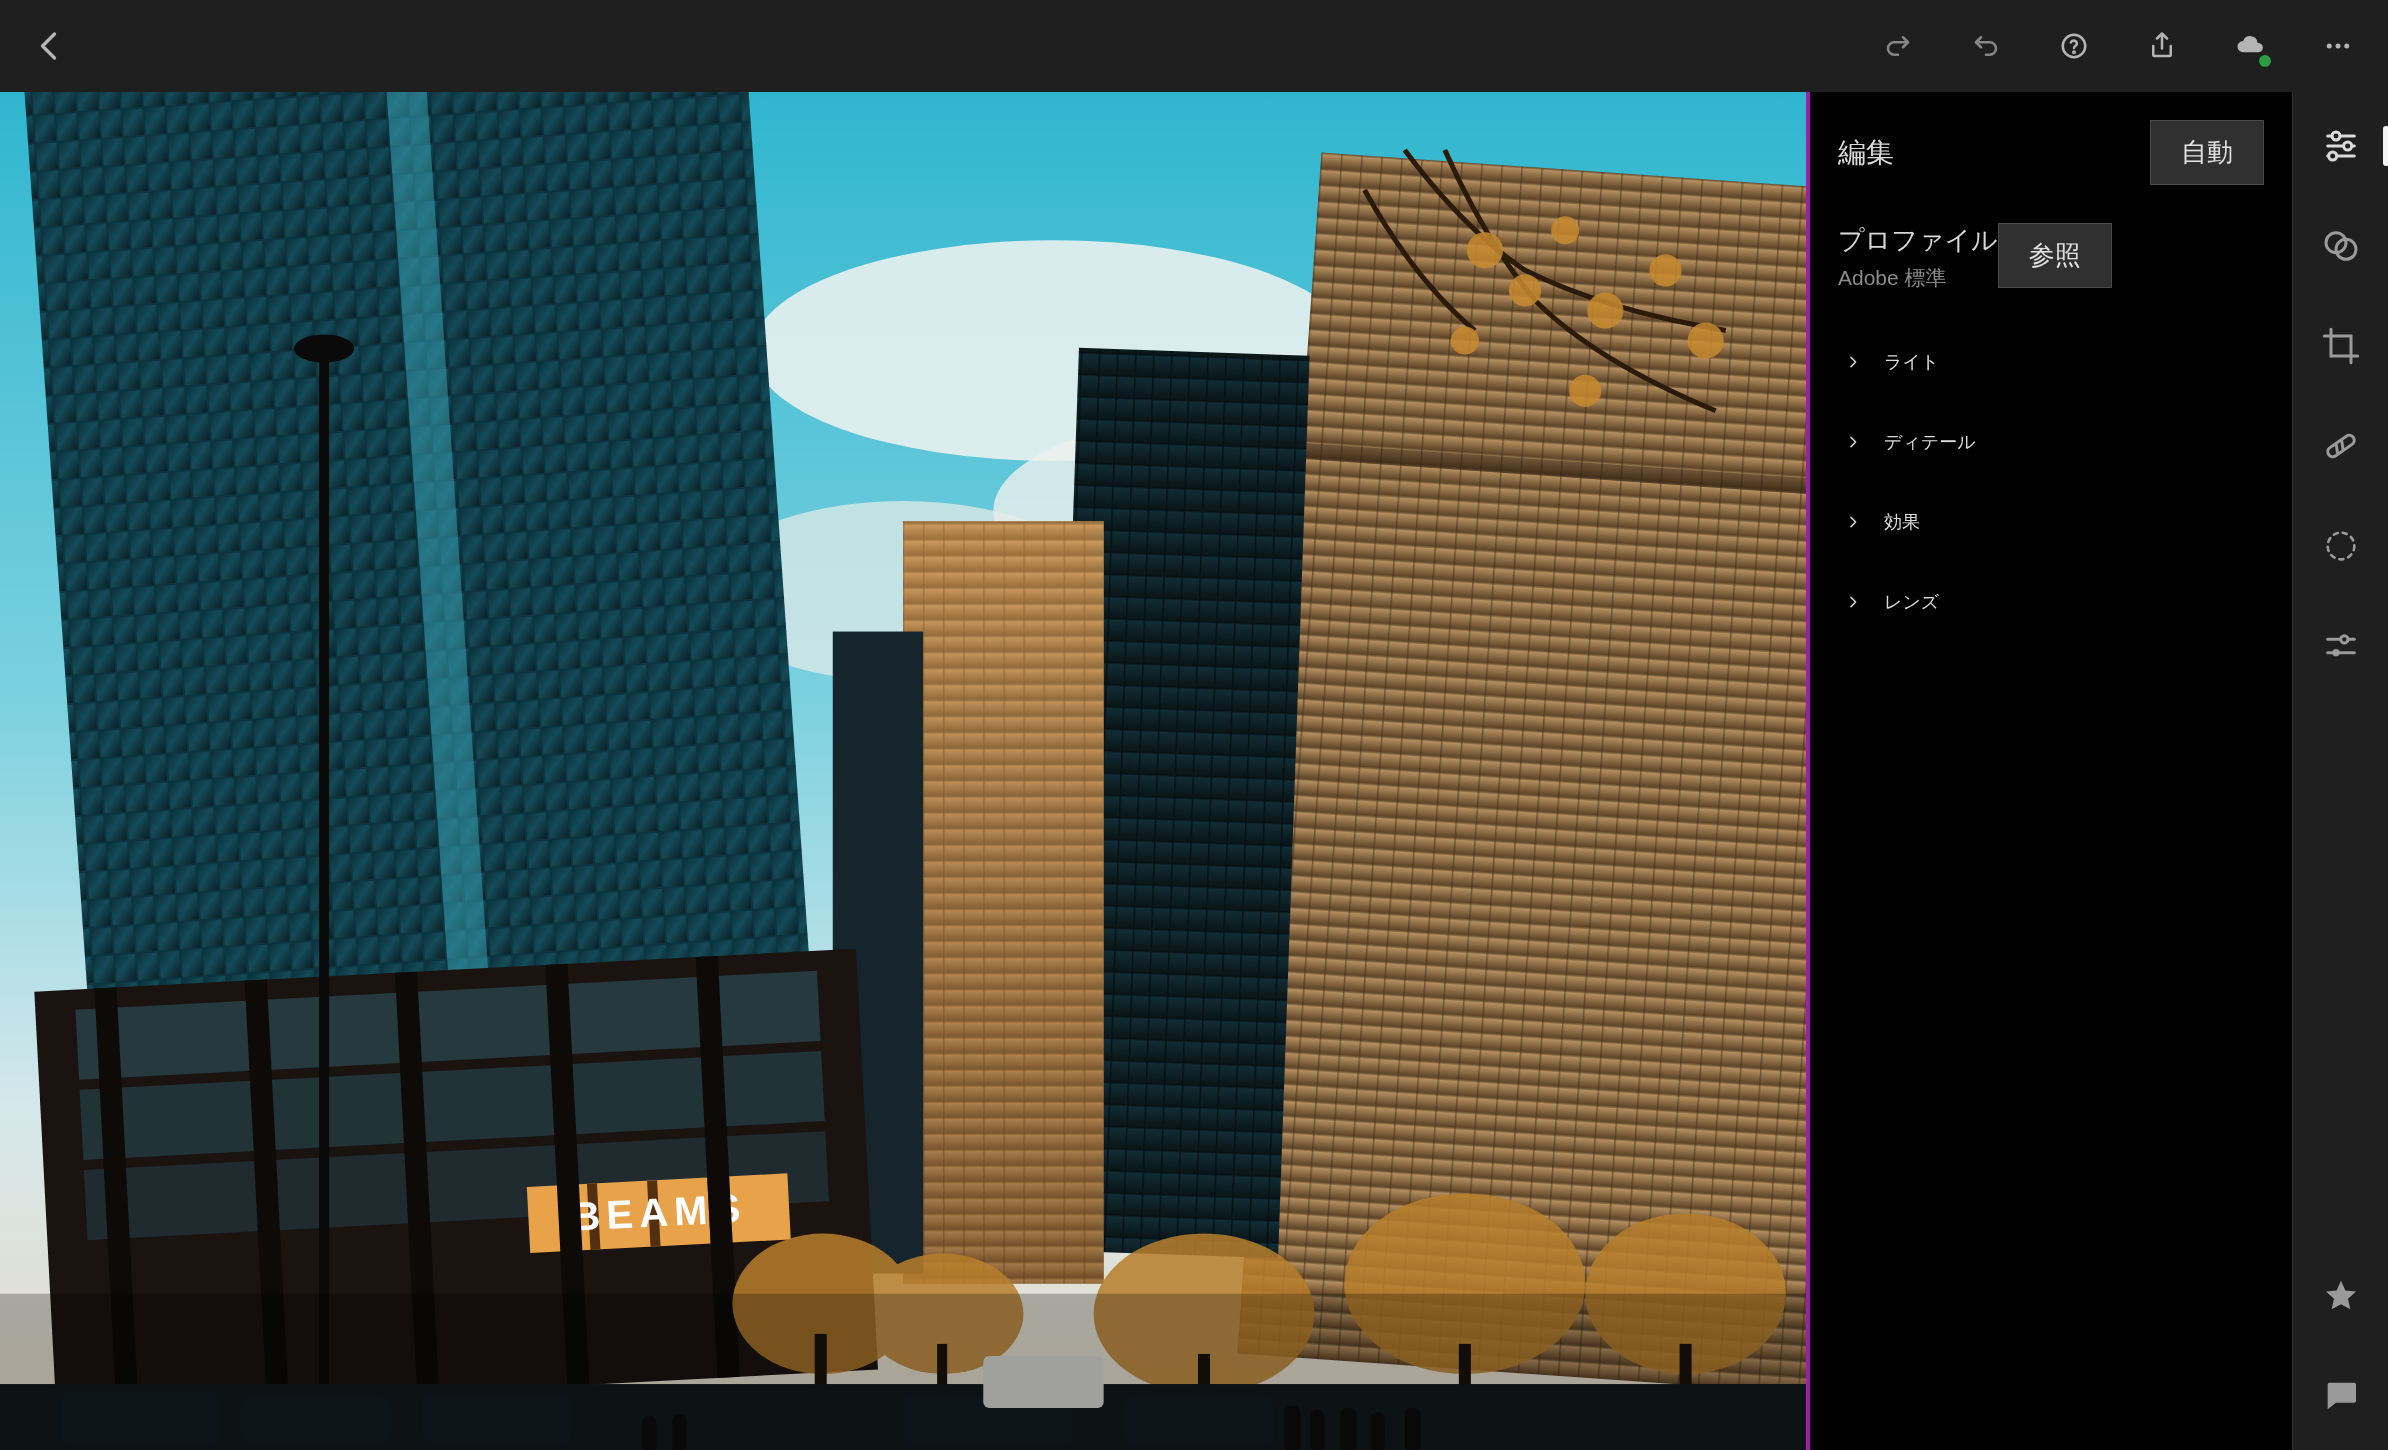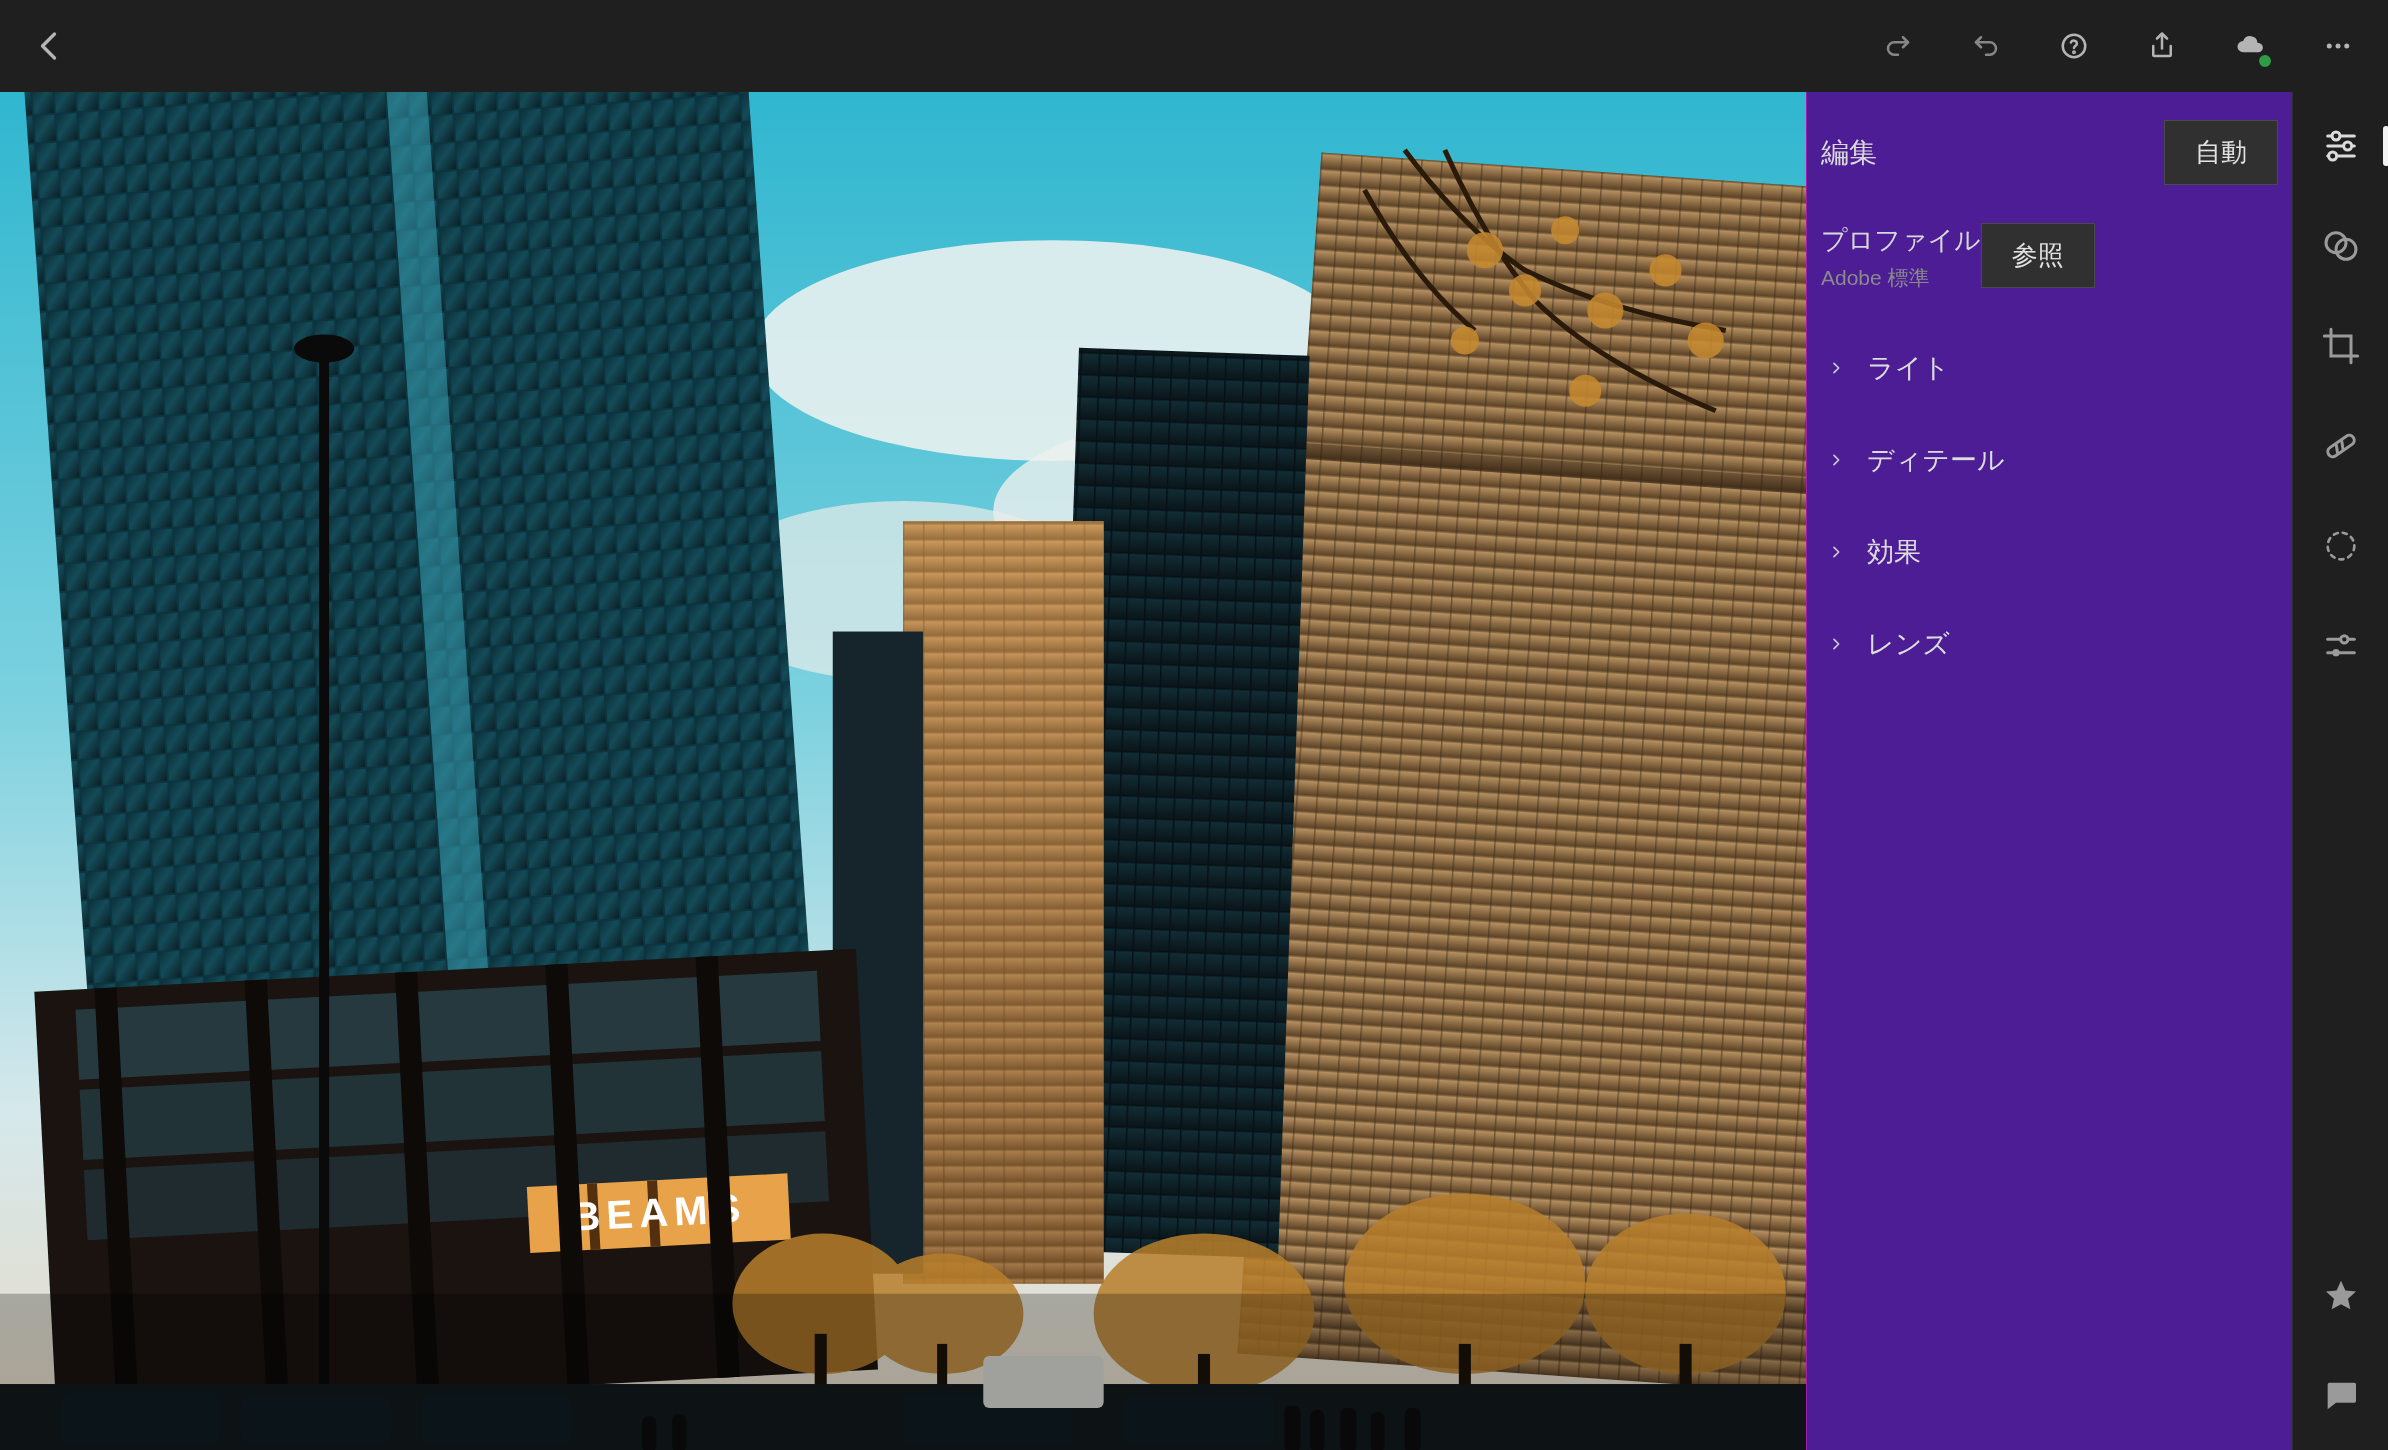--- a/index.html
+++ b/index.html
@@ -14,34 +14,34 @@
   .icon-btn svg { width: 36px; height: 36px; }
   .icon-btn.small svg { width: 30px; height: 30px; }
 
   
   .main { flex: 1; display: flex; min-height: 0; }
   .canvas-wrap { flex: 1; display: flex; align-items: center; justify-content: center; background: #000; min-width: 0; }
   .canvas { width: 100%; height: 100%; background: #000; display: flex; align-items: center; justify-content: center; overflow: hidden; }
   .photo { width: 100%; height: 100%; }
 
   
-  .edit-panel { width: 486px; background: #4c1d95; border-left: 1px solid #a21caf; display: flex; flex-direction: column; padding: 28px 14px; overflow-y: auto; }
+  .edit-panel { width: 486px; background: #000000; border-left: 4px solid #a21caf; display: flex; flex-direction: column; padding: 28px 28px; overflow-y: auto; }
   .panel-head { display: flex; align-items: center; justify-content: space-between; margin-bottom: 38px; }
   .panel-title { font-size: 28px; font-weight: 500; color: #d8d8d8; }
   .btn-outline { background: #303030; border: 1px solid #4a4a4a; border-radius: 0; padding: 14px 30px; font-size: 26px; color: #e2e2e2; cursor: pointer; }
   .profile-block { display: flex; align-items: flex-start; margin-bottom: 30px; }
   .profile-labels { display: flex; flex-direction: column; gap: 6px; }
   .profile-title { font-size: 26px; color: #d8d8d8; font-weight: 500; }
   .profile-sub { font-size: 21px; color: #8a8a8a; }
   .accordion { display: flex; flex-direction: column; }
   .acc-item { display: flex; align-items: center; gap: 22px; padding: 28px 6px; cursor: pointer; }
   .acc-item + .acc-item { border-top: 0px solid #2c2c2c; }
   .chevron { width: 18px; height: 18px; display: inline-flex; align-items: center; justify-content: center; }
   .chevron svg { width: 16px; height: 16px; }
-  .acc-label { font-size: 27px; color: #dcdcdc; }
+  .acc-label { font-size: 18px; color: #dcdcdc; }
 
   
   .toolstrip { width: 96px; background: #1f1f1f; border-left: 1px solid #2d2d2d; display: flex; flex-direction: column; align-items: center; padding: 26px 0; gap: 44px; }
   .tool { width: 56px; height: 56px; display: flex; align-items: center; justify-content: center; cursor: pointer; opacity: .78; position: relative; }
   .tool.active { opacity: .95; }
   .tool.active::after { content: ""; position: absolute; right: -20px; top: 8px; bottom: 8px; width: 6px; background: #fff; border-radius: 3px; }
   .tool svg { width: 40px; height: 40px; }
   .toolstrip-spacer { flex: 1; }
 
   

